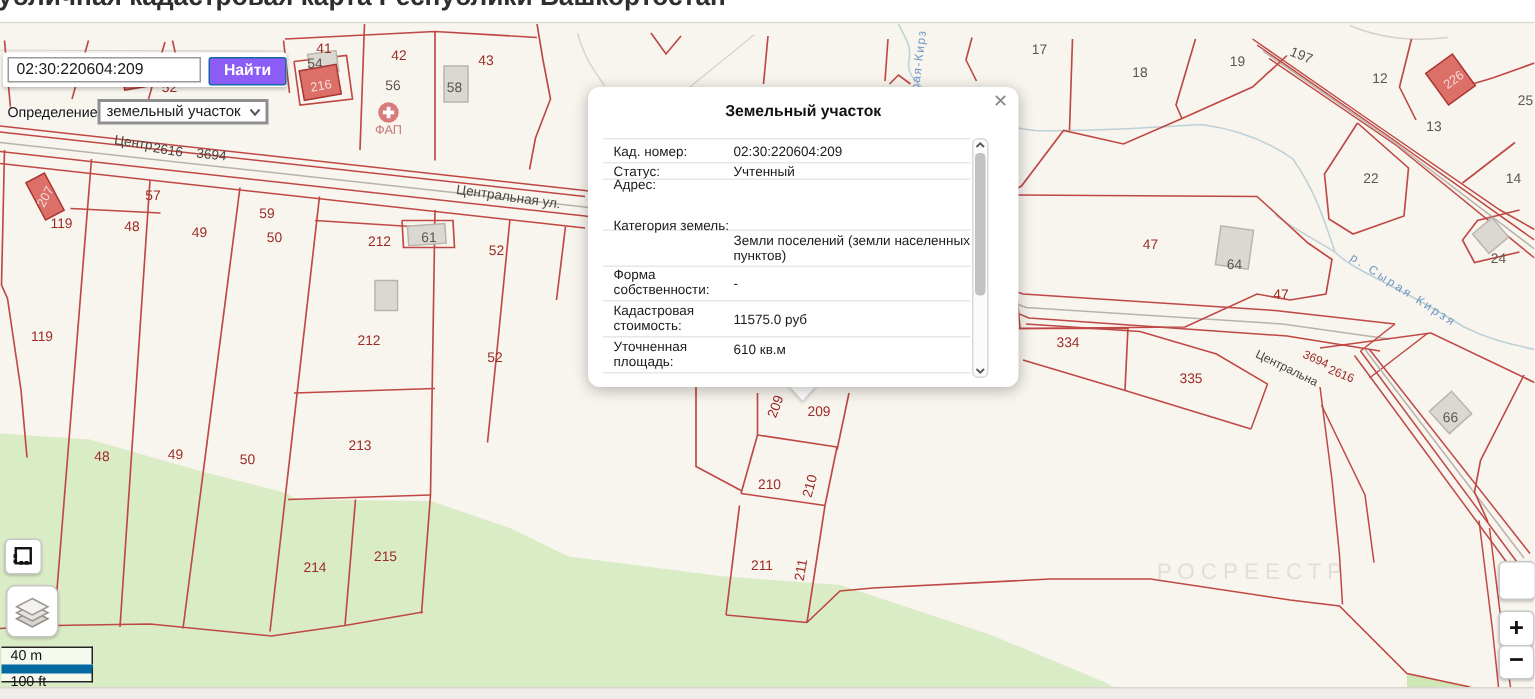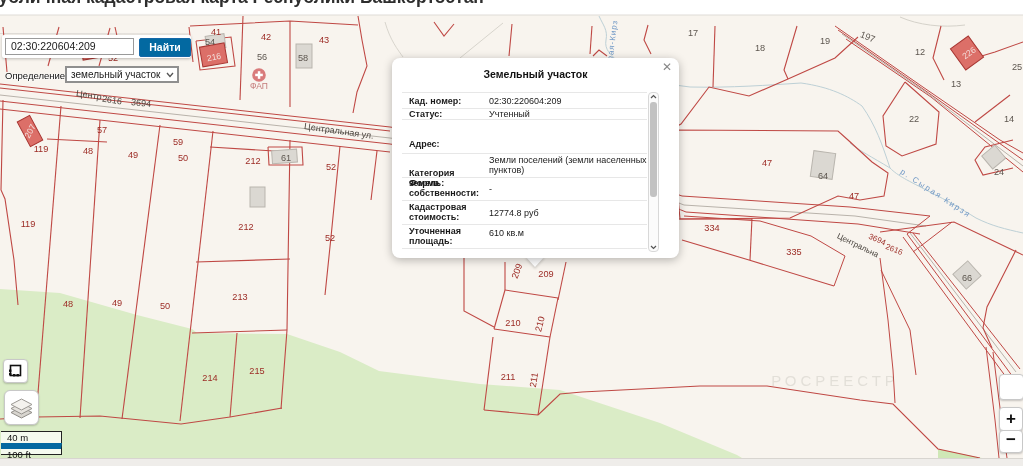--- a/index.html
+++ b/index.html
@@ -1,28 +1,28 @@
 <!DOCTYPE html>
 <html><head><meta charset="utf-8">
 <style>
 html,body{margin:0;padding:0}
 body{width:1023px;height:466px;position:relative;overflow:hidden;background:#fff;font-family:"Liberation Sans",sans-serif}
 .abs{position:absolute}
 #title{top:-11px;left:-14px;font-size:17.5px;line-height:17.5px;font-weight:700;color:#2e2e2e;white-space:nowrap}
 #searchpanel{left:2px;top:35px;width:189px;height:23px;background:#fff;border-radius:2px;box-shadow:0 1px 3px rgba(0,0,0,.25)}
 #searchinput{left:5px;top:38px;width:122px;height:14px;background:#fff;border:1px solid #9a9a9a;font-size:10.5px;color:#1a1a1a;padding:1px 0 0 5px}
-#searchbtn{left:139px;top:38px;width:50px;height:17px;background:#0369a1;border:1px solid #1568a8;color:#fff;font-size:10.5px;font-weight:700;text-align:center;line-height:16px;border-radius:2px}
+#searchbtn{left:139px;top:38px;width:50px;height:17px;background:#8b5cf6;border:1px solid #1568a8;color:#fff;font-size:10.5px;font-weight:700;text-align:center;line-height:16px;border-radius:2px}
 #deflabel{left:5px;top:70px;font-size:9.5px;color:#111;text-shadow:0 0 2px #fff,0 0 2px #fff,1px 1px 1px #fff}
 #defsel{left:65px;top:66px;width:106px;height:13px;background:#fff;border:2px solid #8f8f8f;font-size:10px;color:#1a1a1a;padding-left:4px;line-height:13px;white-space:nowrap}
 
 #popup{left:392px;top:58px;width:287px;height:200px;background:#fff;border-radius:8px;box-shadow:0 2px 10px rgba(0,0,0,.28)}
 #popup .close{position:absolute;right:7px;top:2px;color:#888;font-size:12px;font-weight:400}
 #popup .ptitle{position:absolute;left:0;right:0;top:11px;text-align:center;font-size:10.5px;line-height:10.5px;font-weight:700;color:#111}
 .prow{position:absolute;font-size:9px;line-height:10px;color:#1a1a1a}
-.plab{font-weight:700;width:78px;left:17px}
+.plab{font-weight:400;width:78px;left:17px}
 .pval{left:97px;width:158px}
 .psep{position:absolute;left:10px;width:245px;height:1px;background:#e7e7e7}
 #sbar{position:absolute;left:256px;top:34px;width:9px;height:158px;background:#fbfbfb;border:1px solid #d8d8d8;border-radius:4px}
 #sbar .thumb{position:absolute;left:1px;top:9px;width:7px;height:95px;background:#c2c2c2;border-radius:3px}
 #ptr{left:525px;top:256px;width:0;height:0;border-left:10px solid transparent;border-right:10px solid transparent;border-top:11px solid #fff;filter:drop-shadow(0 2px 1px rgba(0,0,0,.15))}
 .mapbtn{position:absolute;background:#fff;border:1px solid #c8c8c8;border-radius:4px;box-shadow:0 1px 2px rgba(0,0,0,.2)}
 #zplus{left:999px;top:407px;width:22px;height:22px;font-size:17px;font-weight:700;text-align:center;line-height:21px;color:#111}
 #zminus{left:999px;top:430px;width:22px;height:21px;font-size:17px;font-weight:700;text-align:center;line-height:18px;color:#111}
 #zsq{left:999px;top:374px;width:23px;height:24px}
 #btn1{left:3px;top:359px;width:23px;height:22px}
@@ -251,30 +251,30 @@
 <div id="popup" class="abs">
   <div class="close">✕</div>
   <div class="ptitle">Земельный участок</div>
   <div class="psep" style="top:34px"></div>
   <div class="prow plab" style="top:37.5px">Кад. номер:</div>
   <div class="prow pval" style="top:37.5px">02:30:220604:209</div>
   <div class="psep" style="top:49.8px"></div>
   <div class="prow plab" style="top:51px">Статус:</div>
   <div class="prow pval" style="top:51px">Учтенный</div>
   <div class="psep" style="top:61.4px"></div>
-  <div class="prow plab" style="top:81px">Адрес:</div>
+  <div class="prow plab" style="top:60px">Адрес:</div>
   <div class="psep" style="top:94.8px"></div>
-  <div class="prow plab" style="top:110px">Категория земель:</div>
+  <div class="prow plab" style="top:87px">Категория земель:</div>
   <div class="prow pval" style="top:96.6px">Земли поселений (земли населенных пунктов)</div>
   <div class="psep" style="top:118.5px"></div>
   <div class="prow plab" style="top:120.2px">Форма собственности:</div>
   <div class="prow pval" style="top:125.7px">-</div>
   <div class="psep" style="top:142px"></div>
   <div class="prow plab" style="top:144px">Кадастровая стоимость:</div>
-  <div class="prow pval" style="top:149.5px">12774.8 руб</div>
+  <div class="prow pval" style="top:149.5px">11575.0 руб</div>
   <div class="psep" style="top:166px"></div>
   <div class="prow plab" style="top:168px">Уточненная площадь:</div>
   <div class="prow pval" style="top:170px">610 кв.м</div>
   <div class="psep" style="top:190px"></div>
   <div id="sbar">
     <svg width="9" height="6" style="position:absolute;top:1px;left:0">
         <polyline points="2,4 4.5,1.5 7,4" fill="none" stroke="#555" stroke-width="1.2"></polyline>
       </svg>
     <div class="thumb"></div>
     <svg width="9" height="6" style="position:absolute;bottom:1px;left:0">

